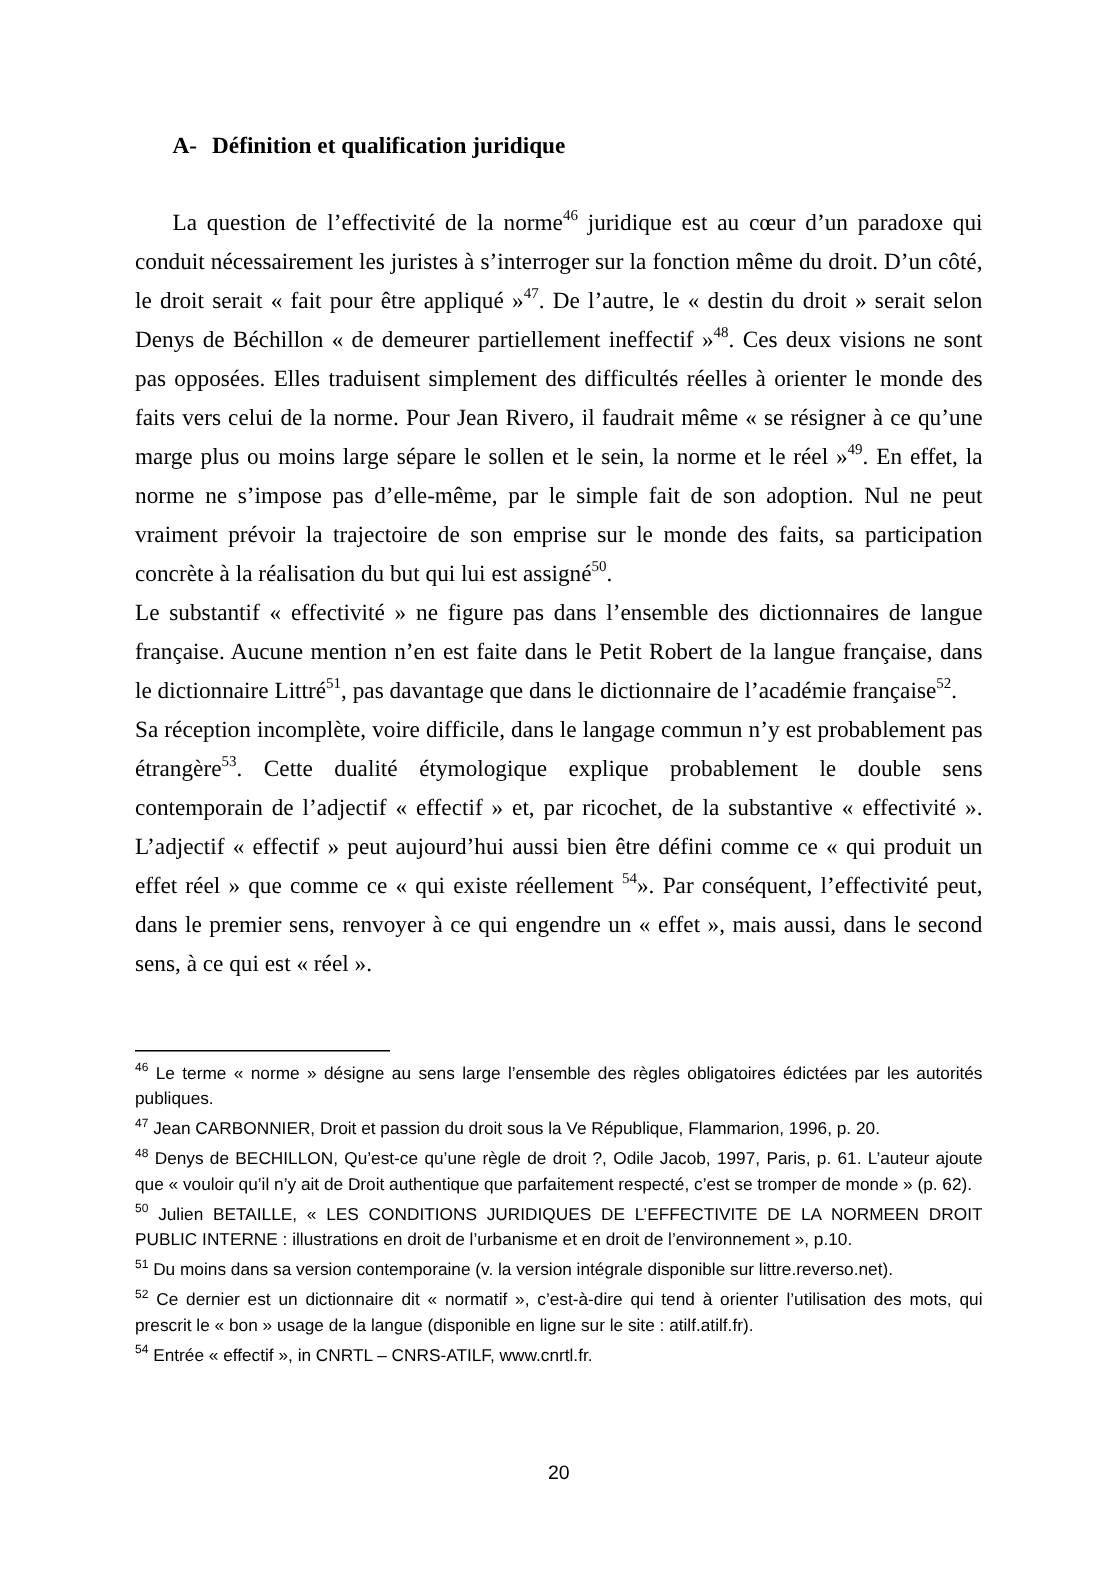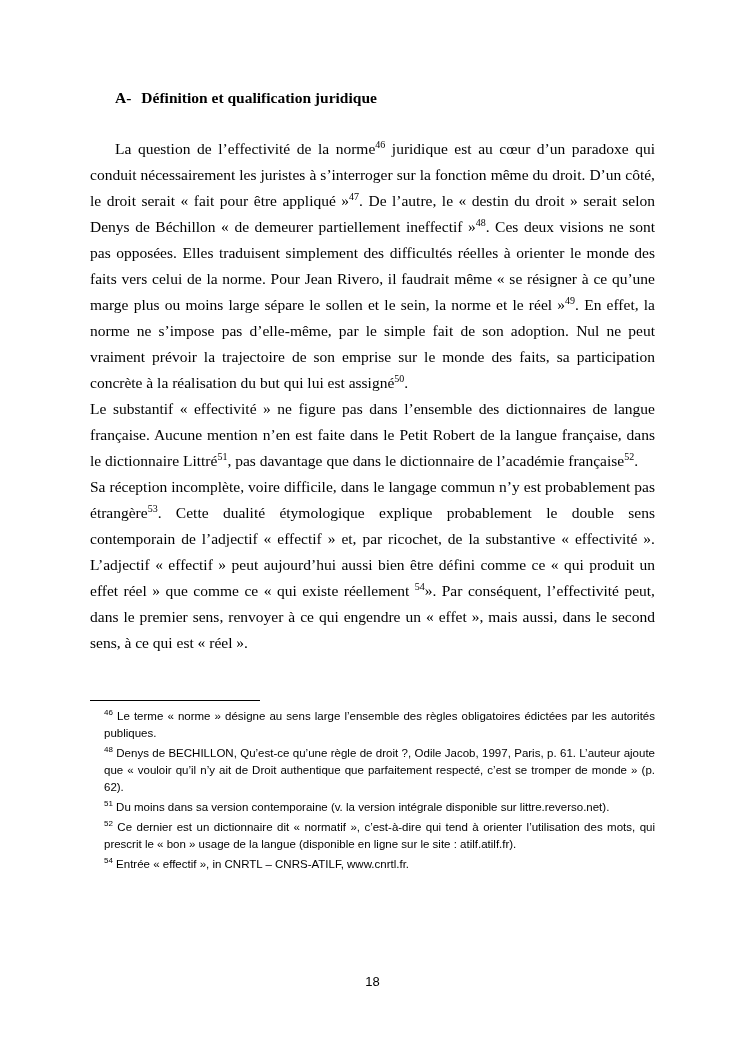--- a/index.html
+++ b/index.html
@@ -55,21 +55,20 @@
   }
   .footnotes {
     position: absolute;
     top: 708px;
     left: 0;
     right: 0;
     font-family: "Liberation Sans", sans-serif;
     font-size: 11.5px;
     line-height: 17px;
     text-align: justify;
-    margin-left: 14px;
   }
   .footnote { margin-bottom: 3px; }
   sup.fn-num {
     font-size: 8px;
     line-height: 0;
     vertical-align: super;
   }
   .page-number {
     position: absolute;
     top: 974px;
@@ -90,21 +89,23 @@
   <div class="body-text">
       <p class="para indent">La question de l’effectivité de la norme<sup class="fn-ref">46</sup> juridique est au cœur d’un paradoxe qui conduit nécessairement les juristes à s’interroger sur la fonction même du droit. D’un côté, le droit serait « fait pour être appliqué »<sup class="fn-ref">47</sup>. De l’autre, le « destin du droit » serait selon Denys de Béchillon « de demeurer partiellement ineffectif »<sup class="fn-ref">48</sup>. Ces deux visions ne sont pas opposées. Elles traduisent simplement des difficultés réelles à orienter le monde des faits vers celui de la norme. Pour Jean Rivero, il faudrait même « se résigner à ce qu’une marge plus ou moins large sépare le sollen et le sein, la norme et le réel »<sup class="fn-ref">49</sup>. En effet, la norme ne s’impose pas d’elle-même, par le simple fait de son adoption. Nul ne peut vraiment prévoir la trajectoire de son emprise sur le monde des faits, sa participation concrète à la réalisation du but qui lui est assigné<sup class="fn-ref">50</sup>.</p>
       <p class="para">Le substantif « effectivité » ne figure pas dans l’ensemble des dictionnaires de langue française. Aucune mention n’en est faite dans le Petit Robert de la langue française, dans le dictionnaire Littré<sup class="fn-ref">51</sup>, pas davantage que dans le dictionnaire de l’académie française<sup class="fn-ref">52</sup>.</p>
       <p class="para">Sa réception incomplète, voire difficile, dans le langage commun n’y est probablement pas étrangère<sup class="fn-ref">53</sup>. Cette dualité étymologique explique probablement le double sens contemporain de l’adjectif « effectif » et, par ricochet, de la substantive « effectivité ». L’adjectif « effectif » peut aujourd’hui aussi bien être défini comme ce « qui produit un effet réel » que comme ce « qui existe réellement <sup class="fn-ref">54</sup>». Par conséquent, l’effectivité peut, dans le premier sens, renvoyer à ce qui engendre un « effet », mais aussi, dans le second sens, à ce qui est « réel ».</p>
     </div>
 
   <div class="footnote-sep"></div>
 
   <div class="footnotes">
       <div class="footnote"><sup class="fn-num">46</sup> Le terme « norme » désigne au sens large l’ensemble des règles obligatoires édictées par les autorités publiques.</div>
+      <div class="footnote"><sup class="fn-num">47</sup> Jean CARBONNIER, Droit et passion du droit sous la Ve République, Flammarion, 1996, p. 20.</div>
       <div class="footnote"><sup class="fn-num">48</sup> Denys de BECHILLON, Qu’est-ce qu’une règle de droit ?, Odile Jacob, 1997, Paris, p. 61. L’auteur ajoute que « vouloir qu’il n’y ait de Droit authentique que parfaitement respecté, c’est se tromper de monde » (p. 62).</div>
+      <div class="footnote"><sup class="fn-num">50</sup> Julien BETAILLE, «  LES CONDITIONS JURIDIQUES DE L’EFFECTIVITE DE LA NORMEEN DROIT PUBLIC INTERNE : illustrations en droit de l’urbanisme et en droit de l’environnement », p.10.</div>
       <div class="footnote"><sup class="fn-num">51</sup> Du moins dans sa version contemporaine (v. la version intégrale disponible sur littre.reverso.net).</div>
       <div class="footnote"><sup class="fn-num">52</sup> Ce dernier est un dictionnaire dit « normatif », c’est-à-dire qui tend à orienter l’utilisation des mots, qui prescrit le « bon » usage de la langue (disponible en ligne sur le site : atilf.atilf.fr).</div>
       <div class="footnote"><sup class="fn-num">54</sup> Entrée « effectif », in CNRTL – CNRS-ATILF, www.cnrtl.fr.</div>
     </div>
 
-  <div class="page-number">18</div>
+  <div class="page-number">20</div>
 
 </div>
 
 </body></html>

